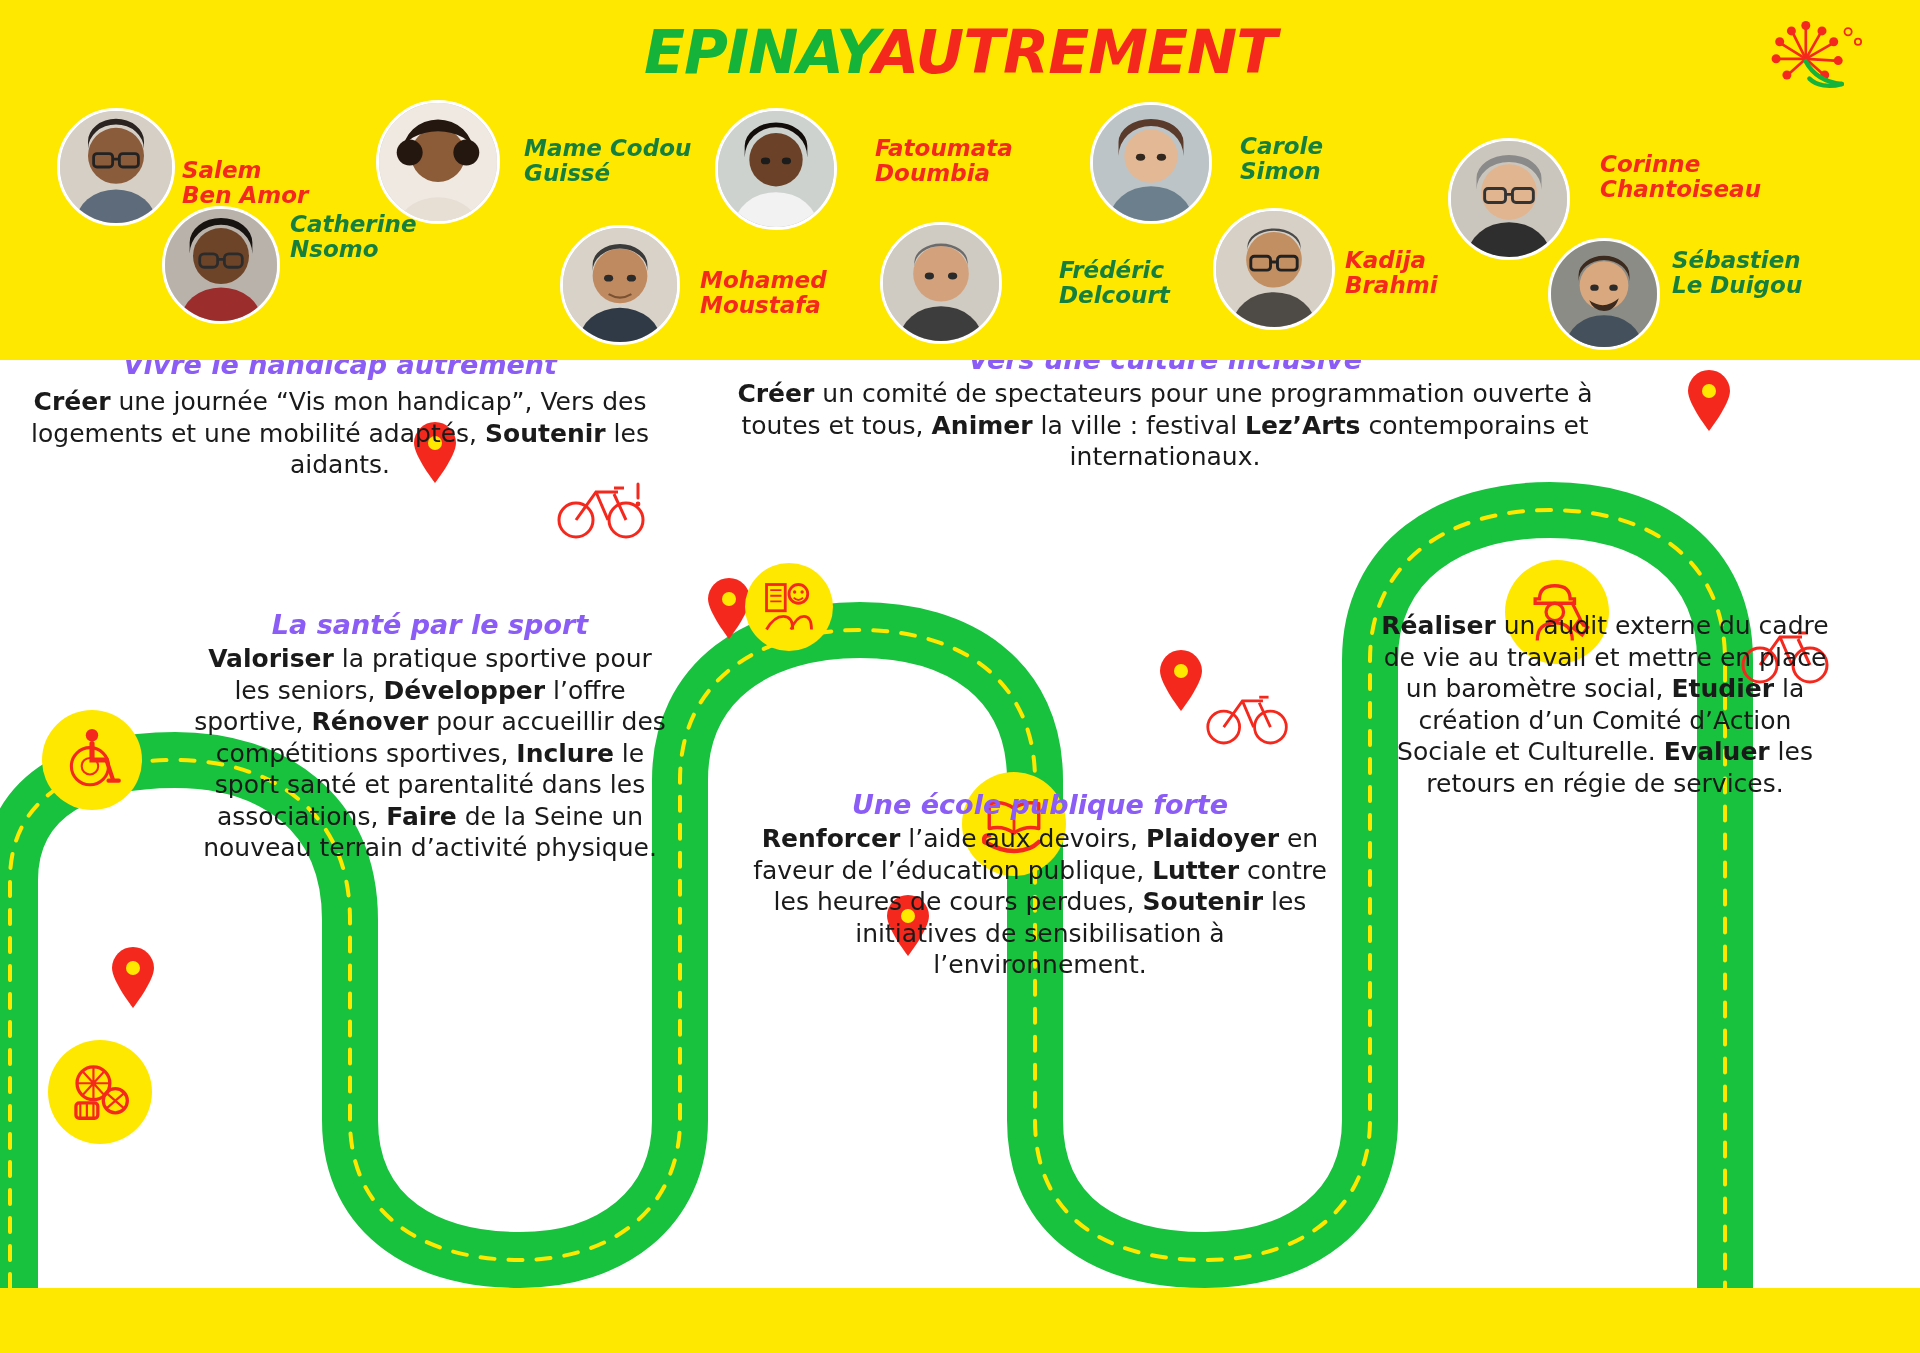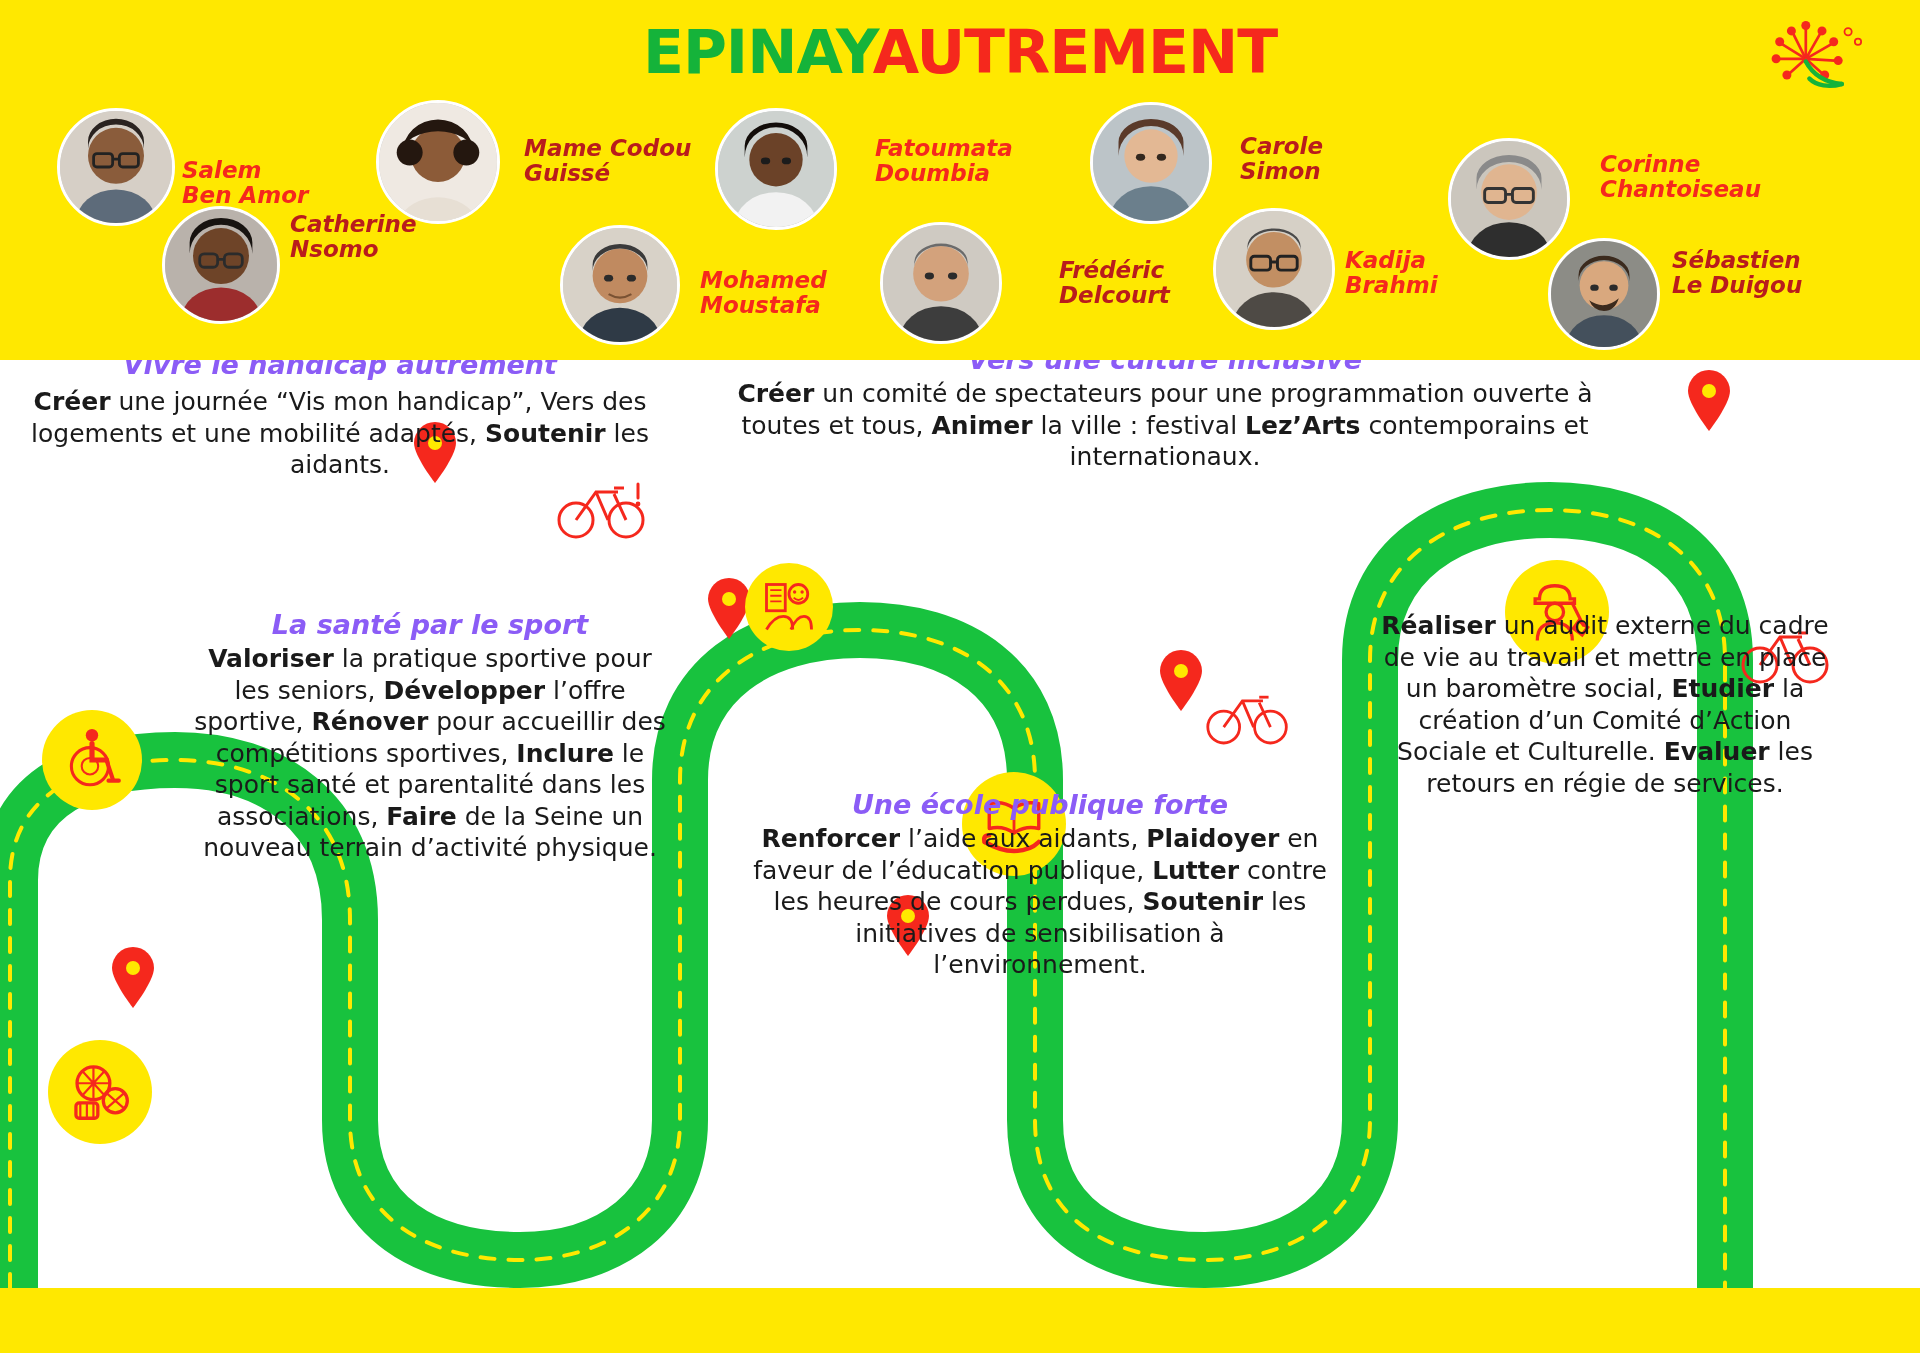--- a/index.html
+++ b/index.html
@@ -17,21 +17,21 @@
 
   
   .header-band {
     position: absolute; left: 0; top: 0;
     width: 1920px; height: 360px;
     background: #ffe800;
   }
   .title {
     position: absolute; top: 22px; left: 0; width: 1920px;
     text-align: center;
-    font-size: 60px; font-weight: bold; 
+    font-size: 60px; font-weight: bold; font-style: italic;
     letter-spacing: -1px;
     line-height: 1;
     white-space: nowrap;
   }
   .title .t-green { color: #15b33a; }
   .title .t-red { color: #f5281d; }
 
   .logo {
     position: absolute; right: 52px; top: 12px;
     width: 110px; height: 90px;
@@ -51,21 +51,21 @@
   .avatar .face {
     position: absolute; left: 0; top: 0; width: 100%; height: 100%;
   }
   .pname {
     position: absolute;
     font-size: 23px; font-weight: bold; font-style: italic;
     line-height: 1.08;
     white-space: nowrap;
   }
   .pname.red { color: #f5281d; }
-  .pname.green { color: #b91c1c; }
+  .pname.green { color: #15803d; }
 
   
   .main {
     position: absolute; left: 0; top: 360px;
     width: 1920px; height: 928px;
     background: #ffffff;
     overflow: hidden;
   }
   .road-svg { position: absolute; left: 0; top: 0; }
 
@@ -468,21 +468,21 @@
       <p><b>Valoriser</b><span> la pratique sportive pour les seniors, </span><b>Développer</b><span> l’offre sportive, </span><b>Rénover</b><span> pour accueillir des compétitions sportives, </span><b>Inclure</b><span> le sport santé et parentalité dans les associations, </span><b>Faire</b><span> de la Seine un nouveau terrain d’activité physique.</span></p>
     </div>
 
     <div class="block" style="left:700px; top:-15px; width:930px;">
       <h3>Vers une culture inclusive</h3>
       <p style="width:870px; margin:1px auto;"><b>Créer</b><span> un comité de spectateurs pour une programmation ouverte à toutes et tous, </span><b>Animer</b><span> la ville : festival </span><b>Lez’Arts</b><span> contemporains et internationaux.</span></p>
     </div>
 
     <div class="block" style="left:745px; top:430px; width:590px;">
       <h3>Une école publique forte</h3>
-      <p><b>Renforcer</b><span> l’aide aux aidants, </span><b>Plaidoyer</b><span> en faveur de l’éducation publique, </span><b>Lutter</b><span> contre les heures de cours perdues, </span><b>Soutenir</b><span> les initiatives de sensibilisation à l’environnement.</span></p>
+      <p><b>Renforcer</b><span> l’aide aux devoirs, </span><b>Plaidoyer</b><span> en faveur de l’éducation publique, </span><b>Lutter</b><span> contre les heures de cours perdues, </span><b>Soutenir</b><span> les initiatives de sensibilisation à l’environnement.</span></p>
     </div>
 
     <div class="block" style="left:1375px; top:250px; width:460px;">
       <p><b>Réaliser</b><span> un audit externe du cadre de vie au travail et mettre en place un baromètre social, </span><b>Etudier</b><span> la création d’un Comité d’Action Sociale et Culturelle. </span><b>Evaluer</b><span> les retours en régie de services.</span></p>
     </div>
 
   </div>
 
   <div class="footer-band"></div>
 

